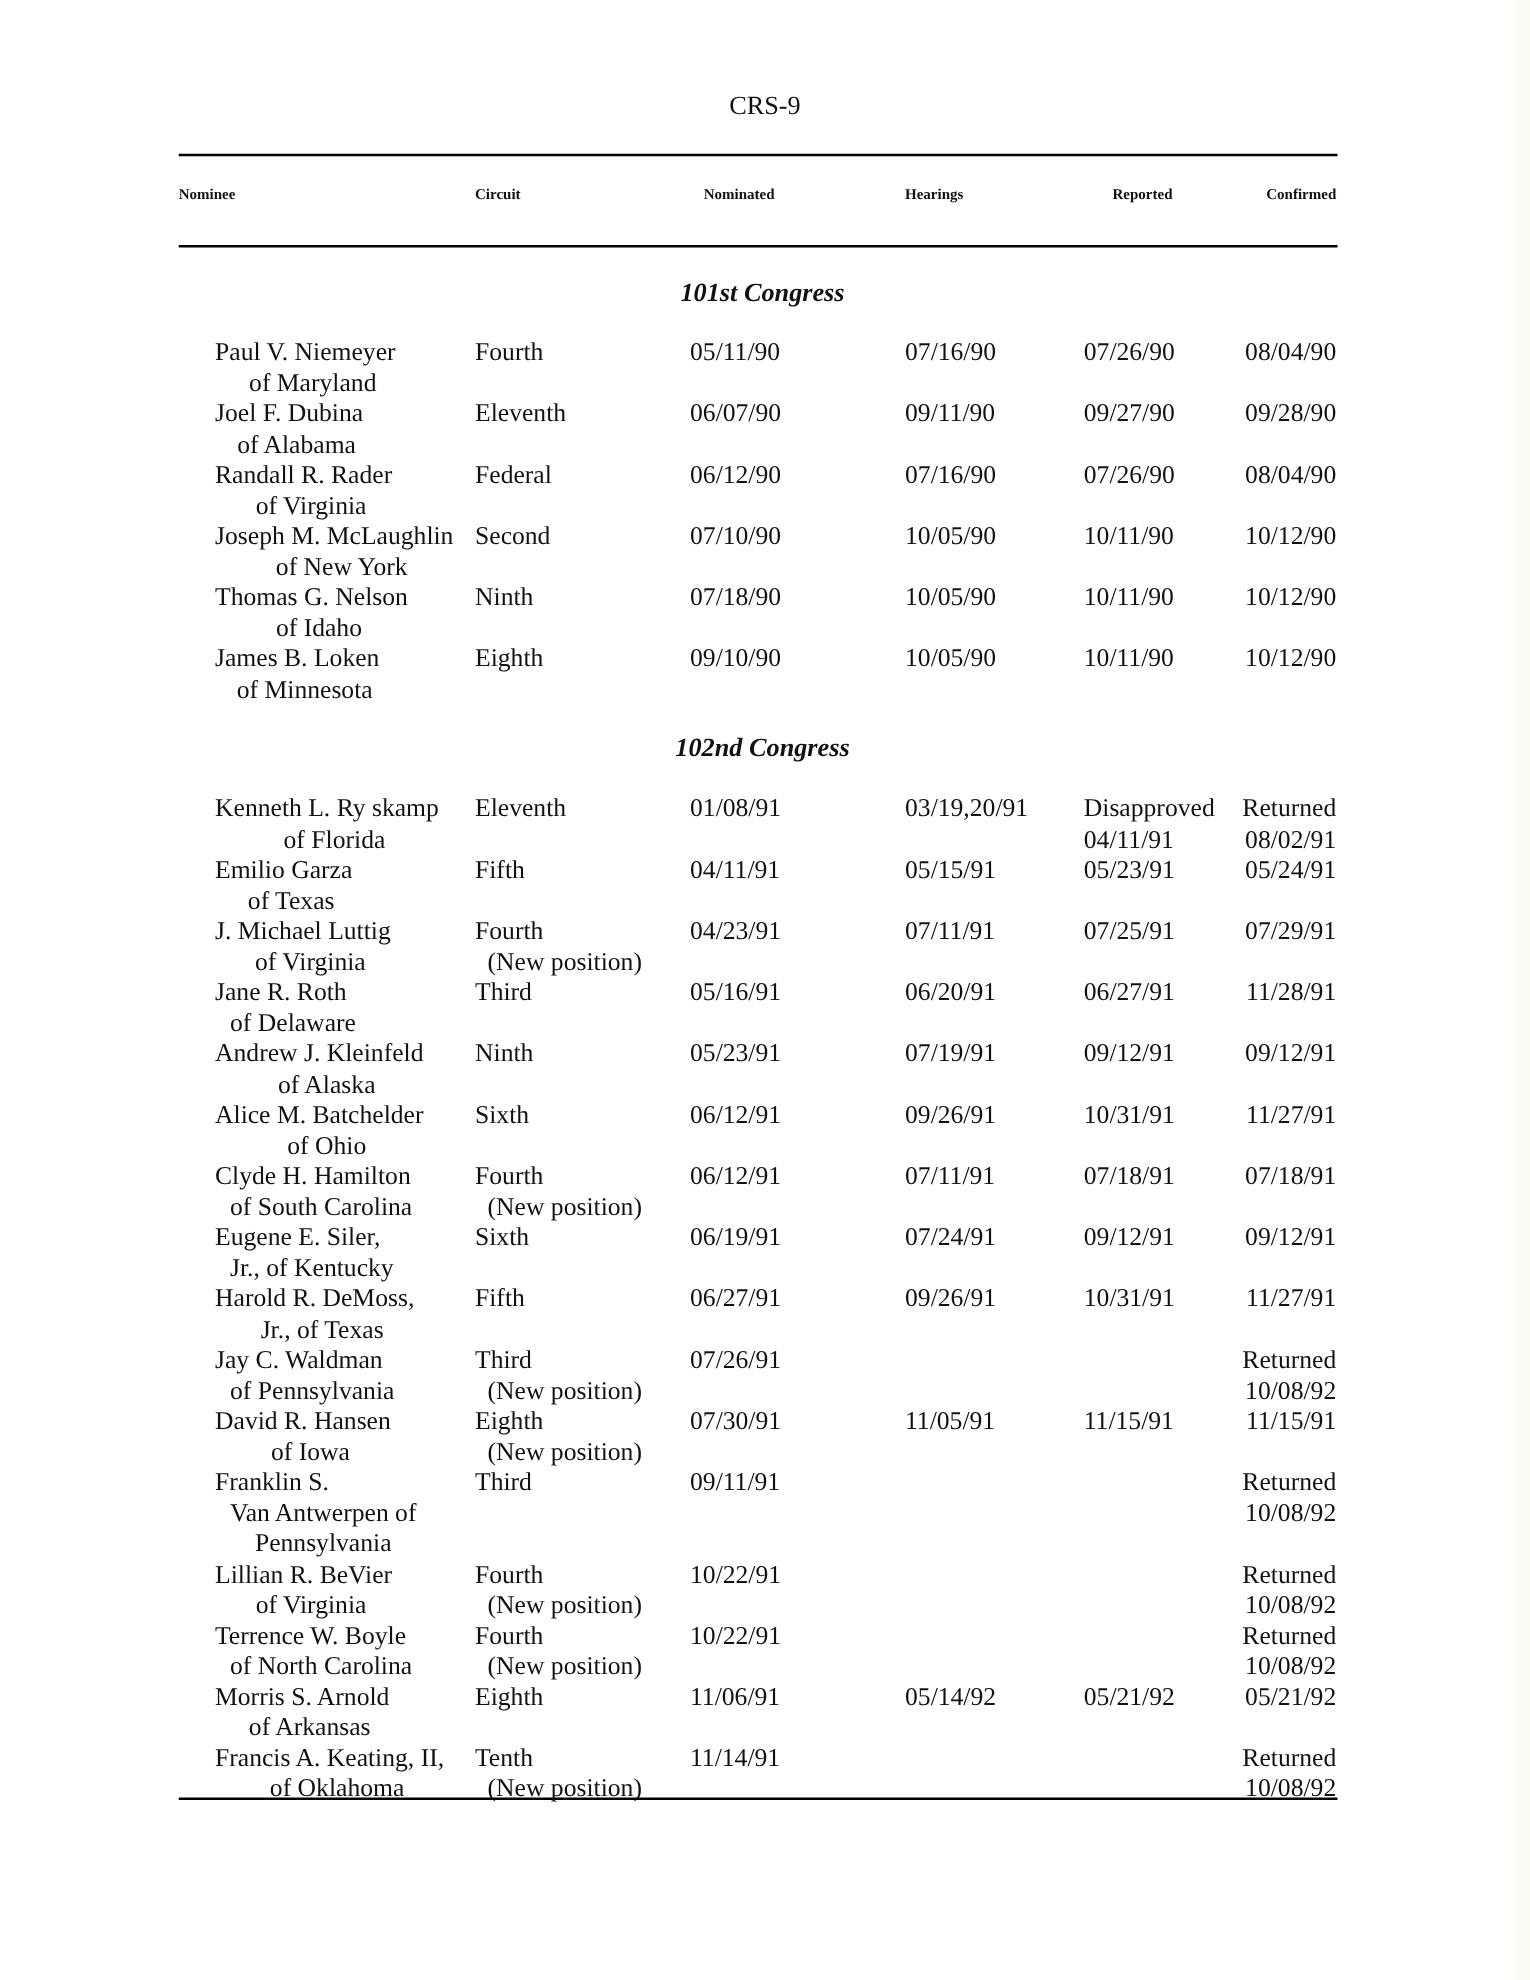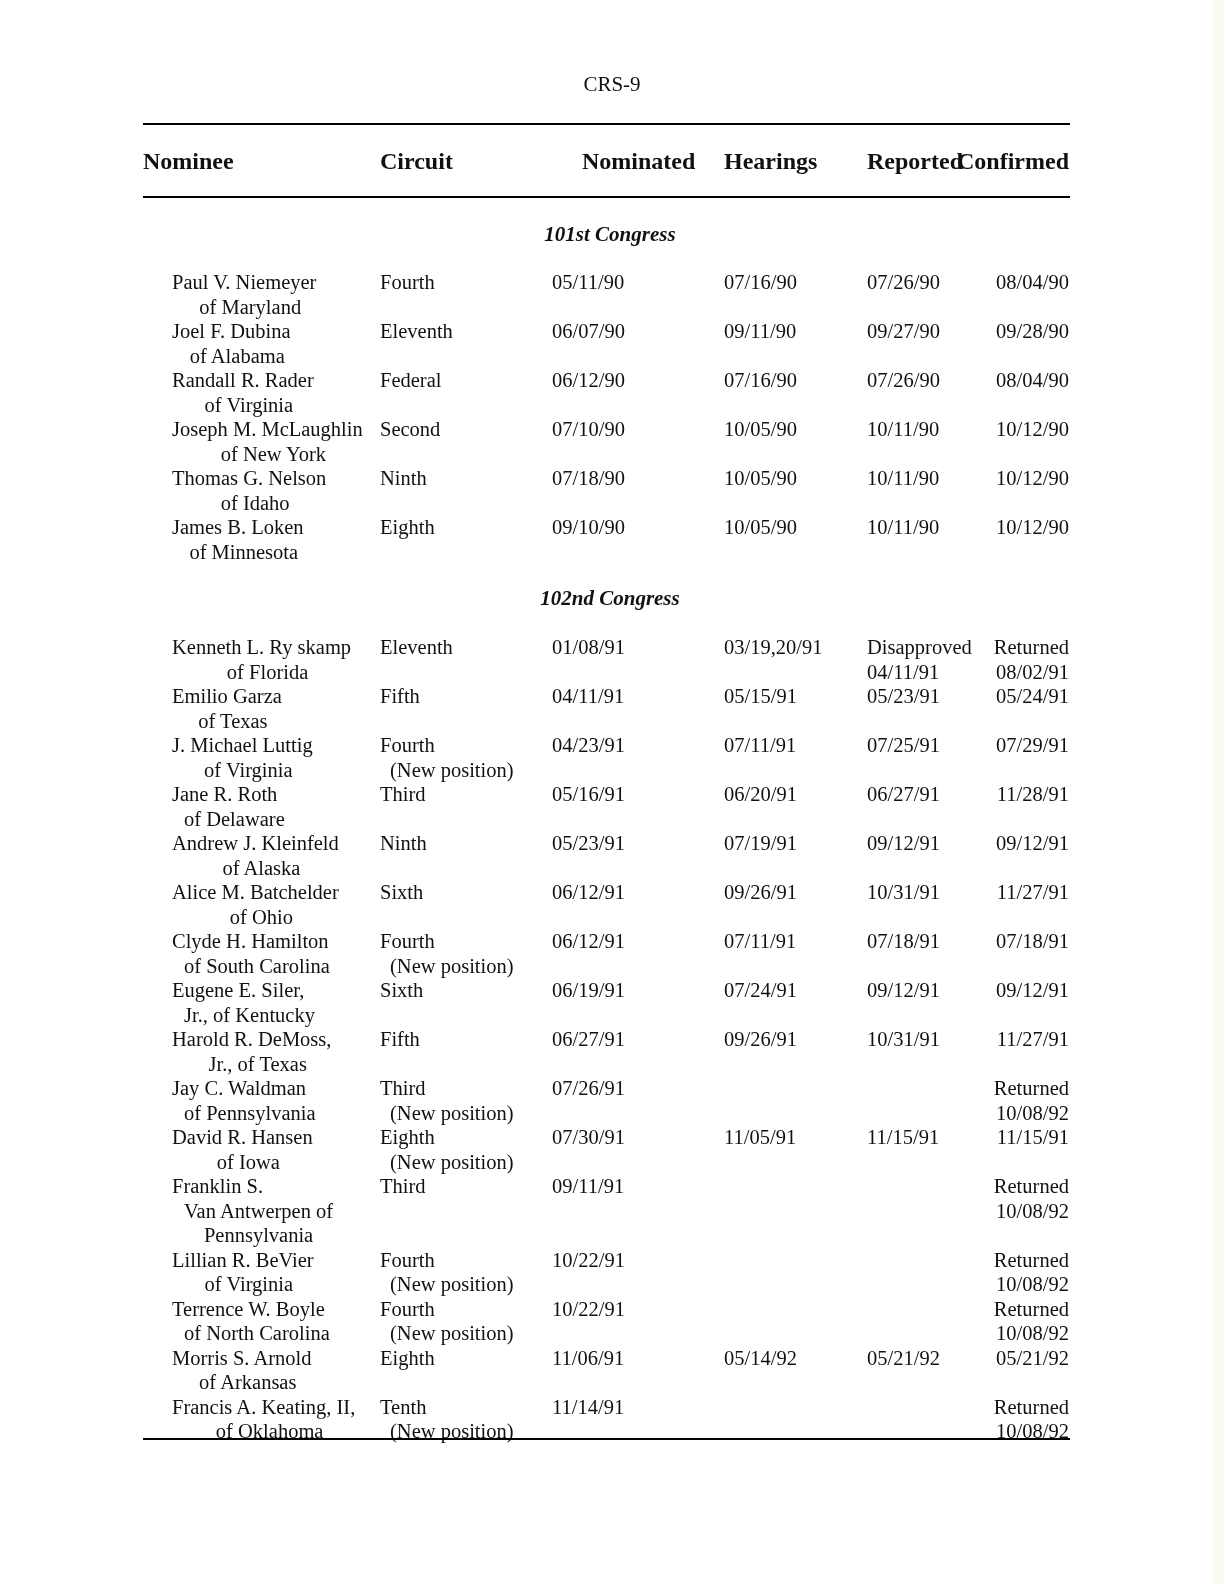--- a/index.html
+++ b/index.html
@@ -3,21 +3,21 @@
 <meta charset="utf-8">
 <style>
   html, body { margin: 0; padding: 0; background: #ffffff; }
   body { width: 1224px; height: 1584px; position: relative; overflow: hidden;
          font-family: "Liberation Serif", "DejaVu Serif", serif; color: #111; }
   .page-header { position: absolute; top: 72px; left: 0; width: 1224px; text-align: center; font-size: 21px; }
   .rule { position: absolute; left: 143px; width: 927px; background: #000; }
   .rule.top { top: 123px; height: 2px; }
   .rule.mid { top: 196px; height: 2px; }
   .rule.bot { top: 1438px; height: 2px; }
-  .hdr { position: absolute; top: 148px; font-weight: bold; font-size: 24px; white-space: nowrap; }
+  .hdr { position: absolute; top: 148px; font-weight: bold; font-size: 12px; white-space: nowrap; }
   .section-title { position: absolute; left: 0; width: 1220px; text-align: center; font-weight: bold; font-style: italic; font-size: 21px; }
   #rows { position: absolute; left: 0; top: 0; width: 1224px; }
   .row { position: absolute; left: 0; width: 1224px; }
   .cell { position: absolute; font-size: 20.5px; line-height: 24.5px; white-space: nowrap; }
   .c-name { left: 143px; margin-left: 29px; }
   .c-circuit { left: 380px; }
   .c-nom { left: 552px; }
   .c-hear { left: 724px; text-align: center; }
   .c-rep { left: 867px; }
   .c-conf { right: 155px; text-align: right; }
@@ -31,23 +31,23 @@
 
 <div class="right-strip"></div>
 
 <div class="page-header">CRS-9</div>
 
 <div class="rule top"></div>
 
 <div>
   <span class="hdr" style="left:143px">Nominee</span>
   <span class="hdr" style="left:380px">Circuit</span>
-  <span class="hdr" style="left:582px">Nominated</span>
+  <span class="hdr" style="left:563px">Nominated</span>
   <span class="hdr" style="left:724px">Hearings</span>
-  <span class="hdr" style="left:867px">Reported</span>
+  <span class="hdr" style="left:890px">Reported</span>
   <span class="hdr" style="right:155px">Confirmed</span>
 </div>
 
 <div class="rule mid"></div>
 
 <div class="section-title" style="top:222px">101st Congress</div>
 <div class="section-title" style="top:586px">102nd Congress</div>
 
 <div id="rows">
     <div class="row" style="top: 270px;">

